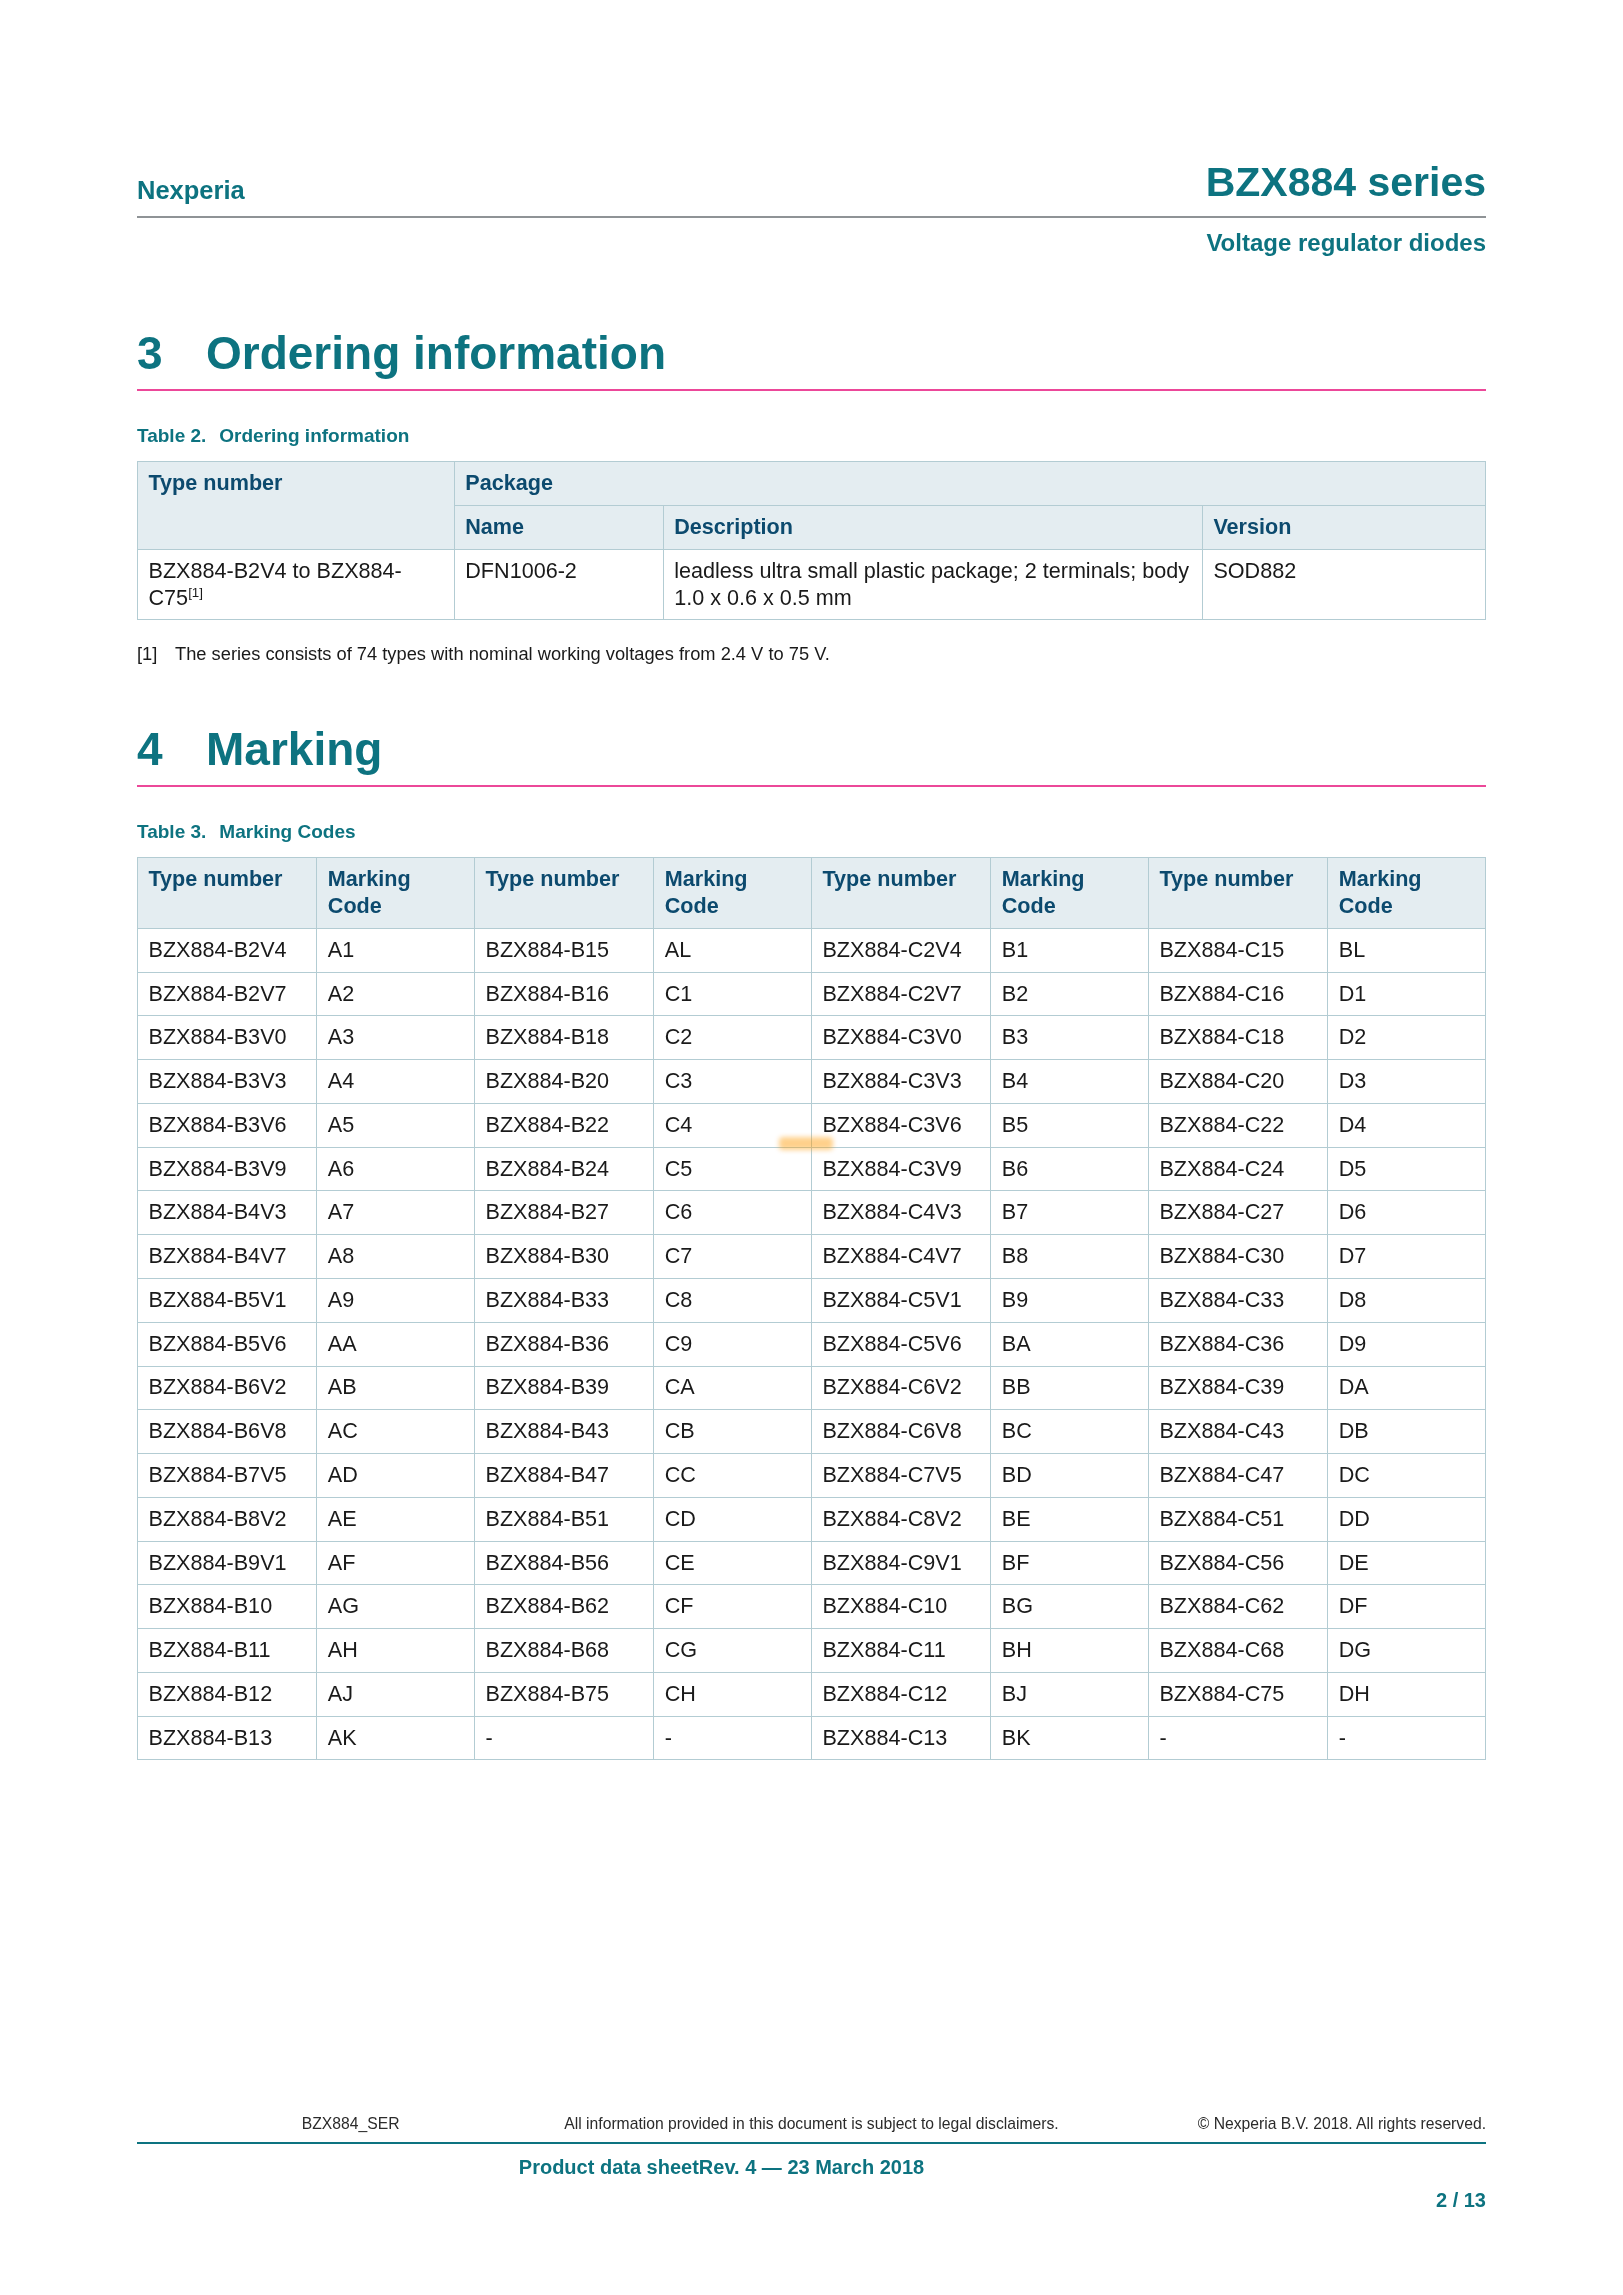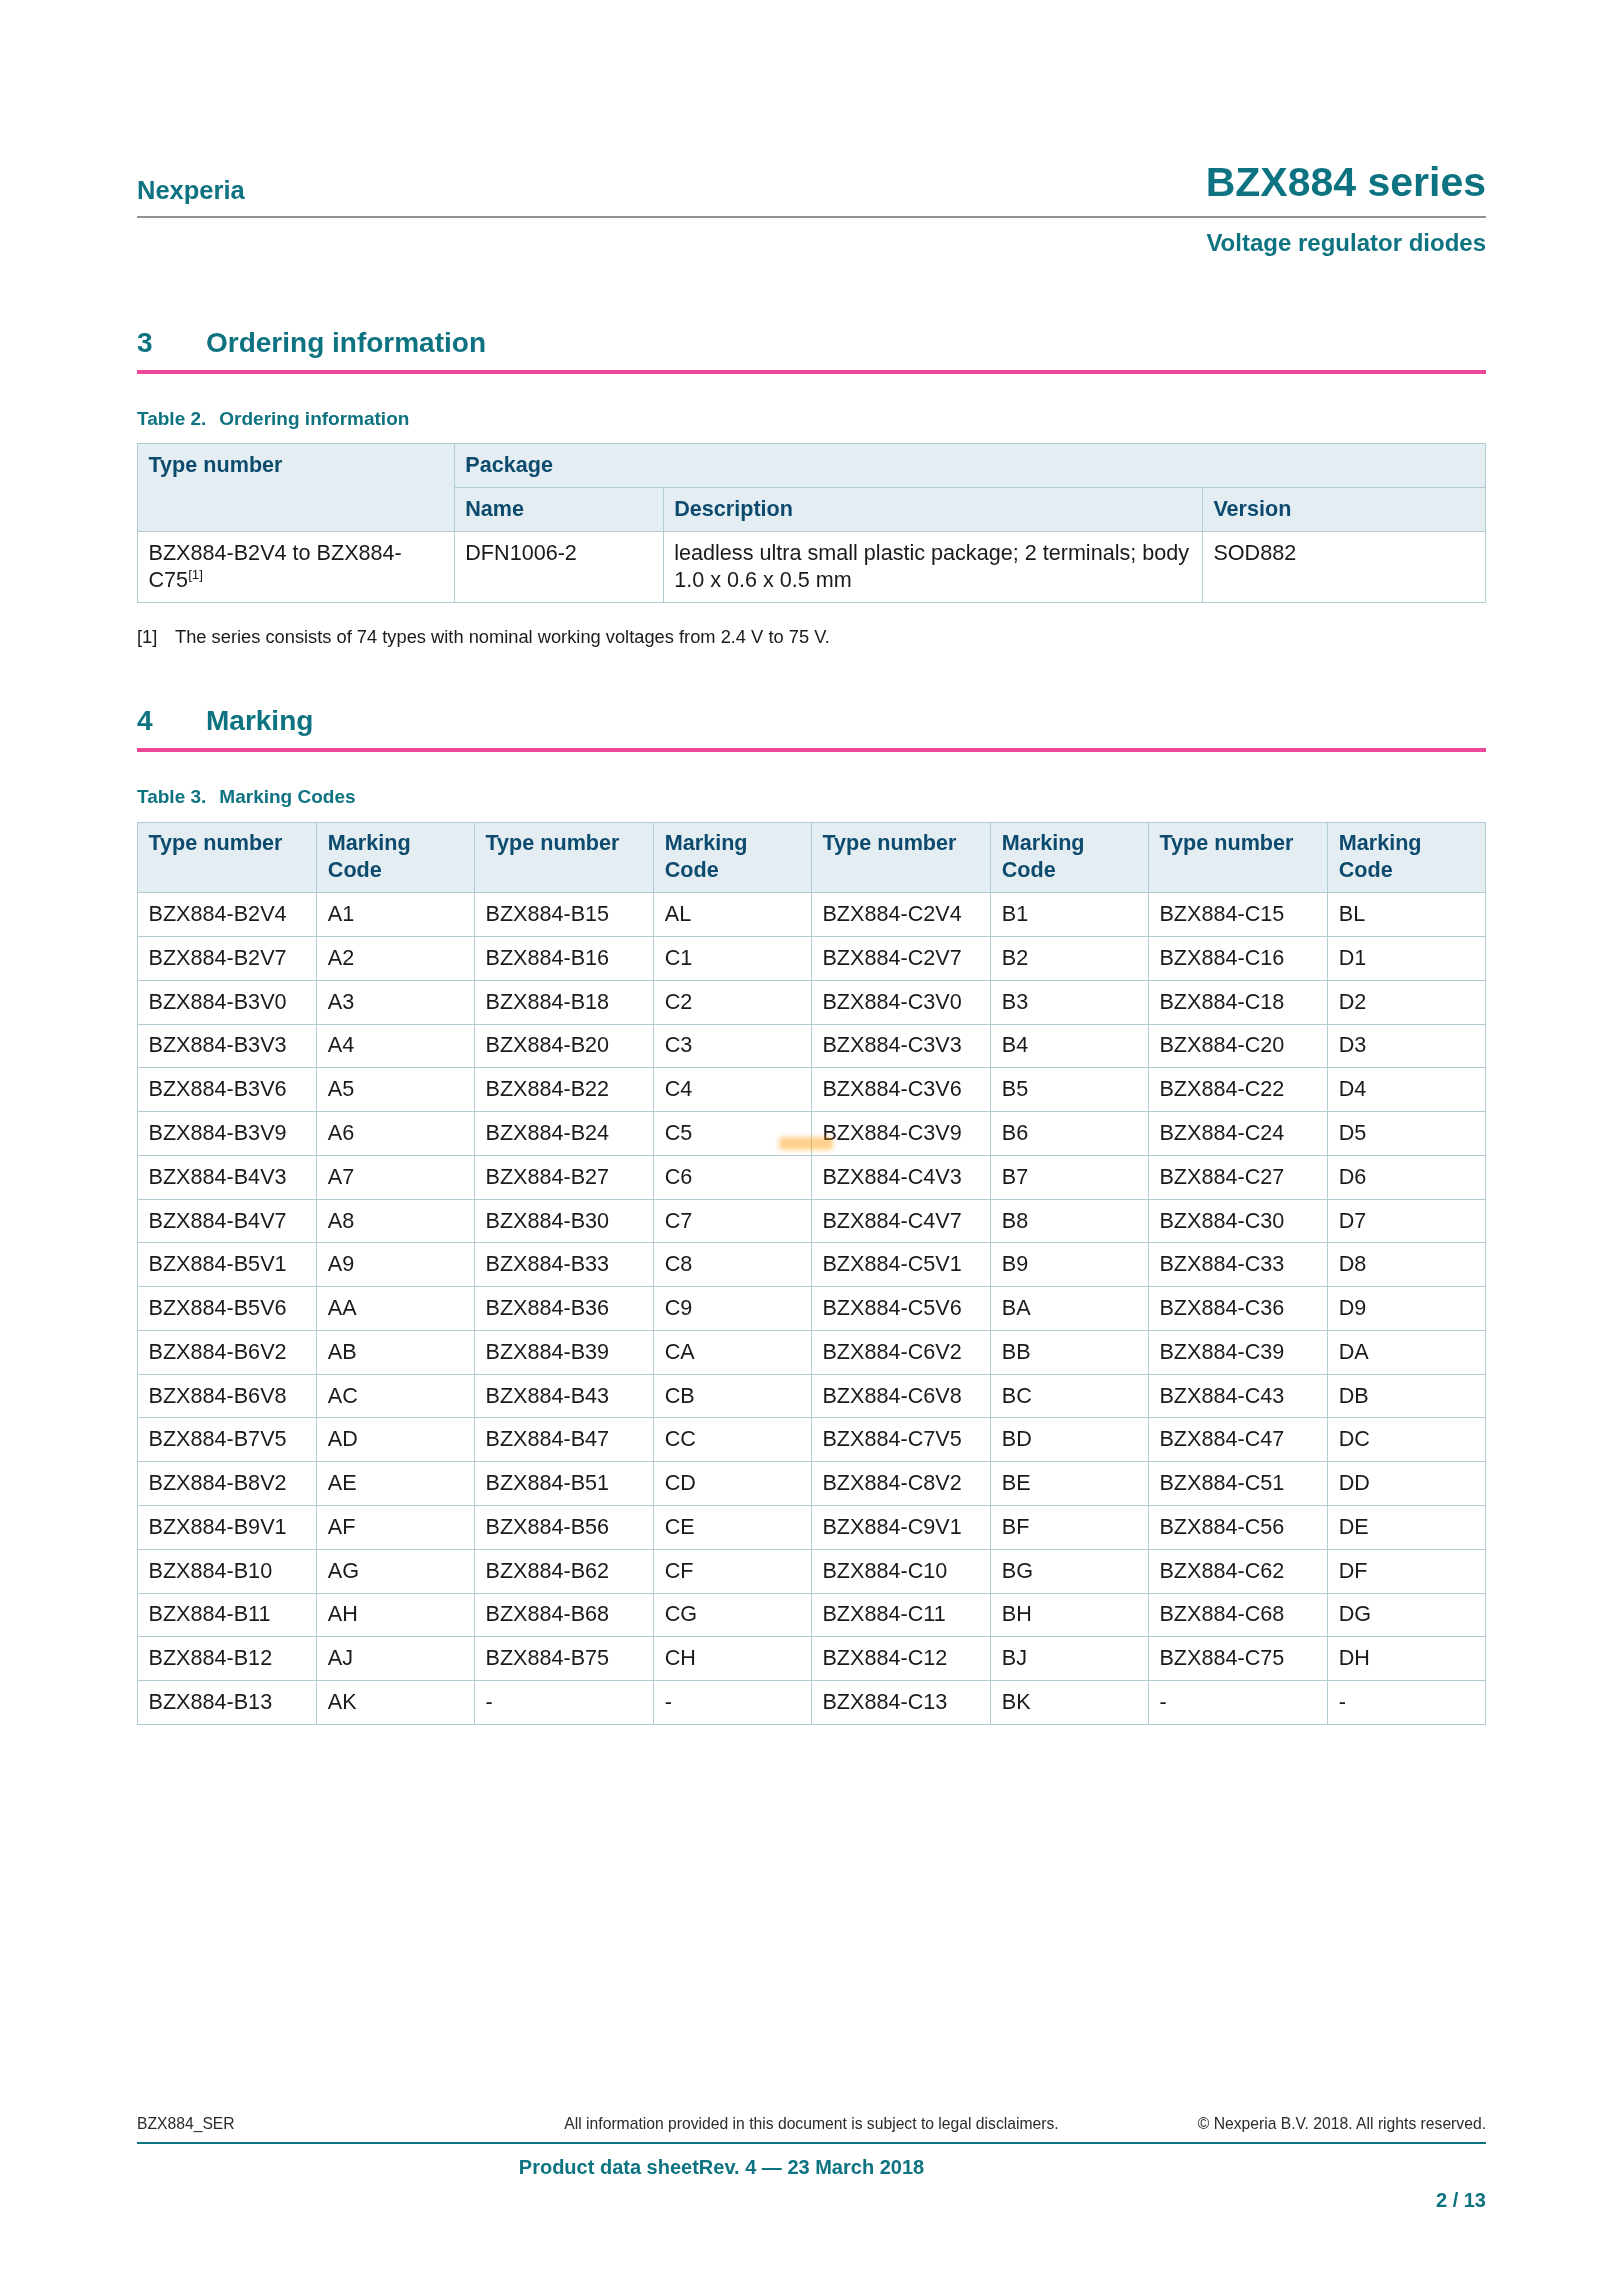--- a/index.html
+++ b/index.html
@@ -20,22 +20,22 @@
 
   
   .header-row{display:flex;justify-content:space-between;align-items:flex-end;}
   .brand{font-size:25.5px;font-weight:bold;color:var(--teal);line-height:1;}
   .doc-title{font-size:41px;font-weight:bold;color:var(--teal);line-height:1;text-align:center;}
   .header-rule{height:2px;background:var(--rule_gray);margin-top:13px;}
   .subtitle{text-align:right;font-size:24px;font-weight:bold;color:var(--teal);margin-top:10.5px;line-height:1.2;}
 
   
   .section-heading{
-    margin:71px 0 0 0;font-size:28px;font-weight:bold;color:var(--teal);
-    padding-bottom:10.5px;border-bottom:4px solid #ec4899;line-height:1.1;
+    margin:71px 0 0 0;font-size:46px;font-weight:bold;color:var(--teal);
+    padding-bottom:10.5px;border-bottom:2px solid #ec4899;line-height:1.1;
   }
   .sec-num{display:inline-block;min-width:69px;}
   .section-marking .section-heading{margin-top:58px;}
 
   .table-caption{margin-top:34px;font-size:19px;font-weight:bold;color:var(--teal);line-height:1.2;}
   .caption-label{margin-right:13px;}
 
   
   table.data-table{width:100%;border-collapse:collapse;margin-top:13px;font-size:21.6px;line-height:1.25;}
   table.data-table th,table.data-table td{
@@ -52,21 +52,21 @@
 
   
   .watermark{
     position:absolute;left:779px;top:1137px;width:54px;height:13px;
     background:var(--watermark);opacity:0.45;filter:blur(2.6px);border-radius:3.9px;
   }
 
   
   .footer{position:absolute;left:137px;right:137px;top:2115px;}
   .footer-small{display:grid;grid-template-columns:1fr auto 1fr;align-items:end;font-size:15.7px;color:#2b2b2b;}
-  .footer-small .left{text-align:left;}
+  .footer-small .left{text-align:center;}
   .footer-small .center{text-align:center;}
   .footer-small .right{text-align:right;}
   .footer-rule{height:2px;background:var(--teal);margin-top:9.2px;}
   .footer-bold{display:grid;grid-template-columns:1fr auto 1fr;font-size:20px;font-weight:bold;color:var(--teal);margin-top:11.8px;}
   .footer-bold .left{text-align:right;}
   .footer-bold .center{text-align:center;}
   .footer-bold .right{text-align:right;}
   .footer-page{text-align:right;font-size:20px;font-weight:bold;color:var(--teal);margin-top:10.5px;}
 </style>
 </head>

